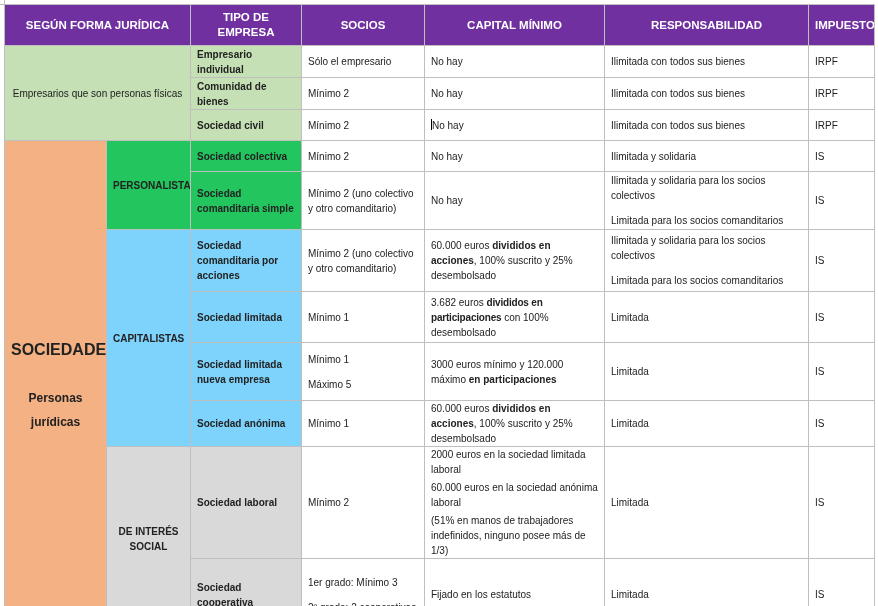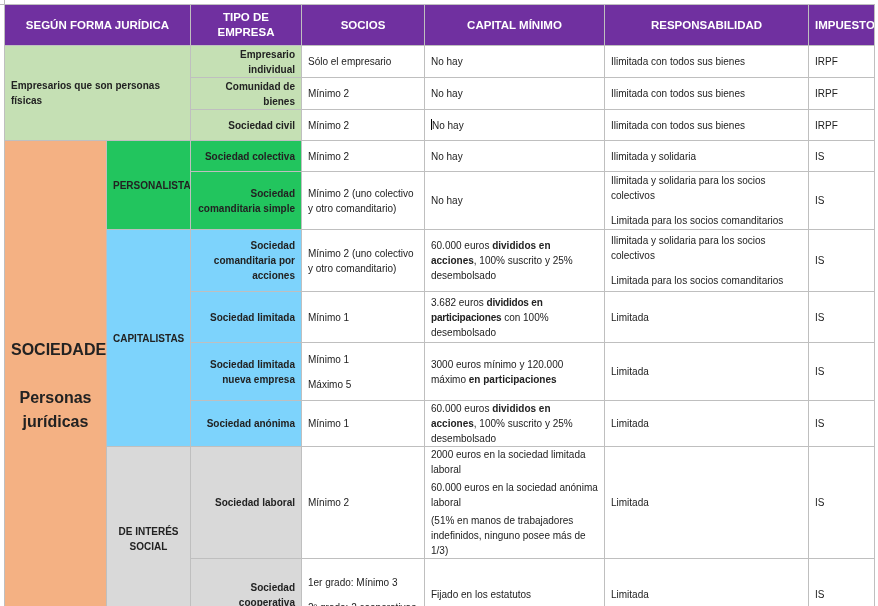--- a/index.html
+++ b/index.html
@@ -24,26 +24,26 @@
     height: 32px;
   }
   th.small { font-size: 9.5px; }
   .center { text-align: left; }
   .green { background: #c5e0b4; }
   .orange { background: #f4b183; }
   .blue { background: #22c55e; }
   .yellow { background: #7dd3fc; }
   .grey { background: #d9d9d9; }
   .white { background: #ffffff; }
-  .type { font-weight: bold; text-align: right; font-size: 10px; line-height: 15px; }
+  .type { font-weight: bold; text-align: left; font-size: 10px; line-height: 15px; }
   .group { font-weight: bold; text-align: center; font-size: 10px; }
-  .big-green { font-size: 14px; line-height: 21px; font-weight: bold; color: #222; }
+  .big-green { font-size: 14px; line-height: 21px; font-weight: normal; text-align: center; color: #222; }
   .big-orange { text-align: center; font-weight: bold; color: #111; }
   .big-orange .l1 { font-size: 16px; line-height: 24px; display: block; }
-  .big-orange .l2 { font-size: 16px; line-height: 24px; display: block; margin-top: 24px; }
+  .big-orange .l2 { font-size: 12px; line-height: 24px; display: block; margin-top: 24px; }
   .para { display: block; }
   .para + .para { margin-top: 10px; }
   .para.tight + .para.tight { margin-top: 3px; }
   .cell-text { display: block; }
   .caret { display: inline-block; width: 1px; height: 11px; background: #000; vertical-align: -1px; margin-right: 0px; }
   .corner { position: absolute; left: 0; top: 0; width: 4px; height: 4px; border-right: 1px solid #bbb; border-bottom: 1px solid #bbb; }
 </style>
 </head>
 <body>
 

